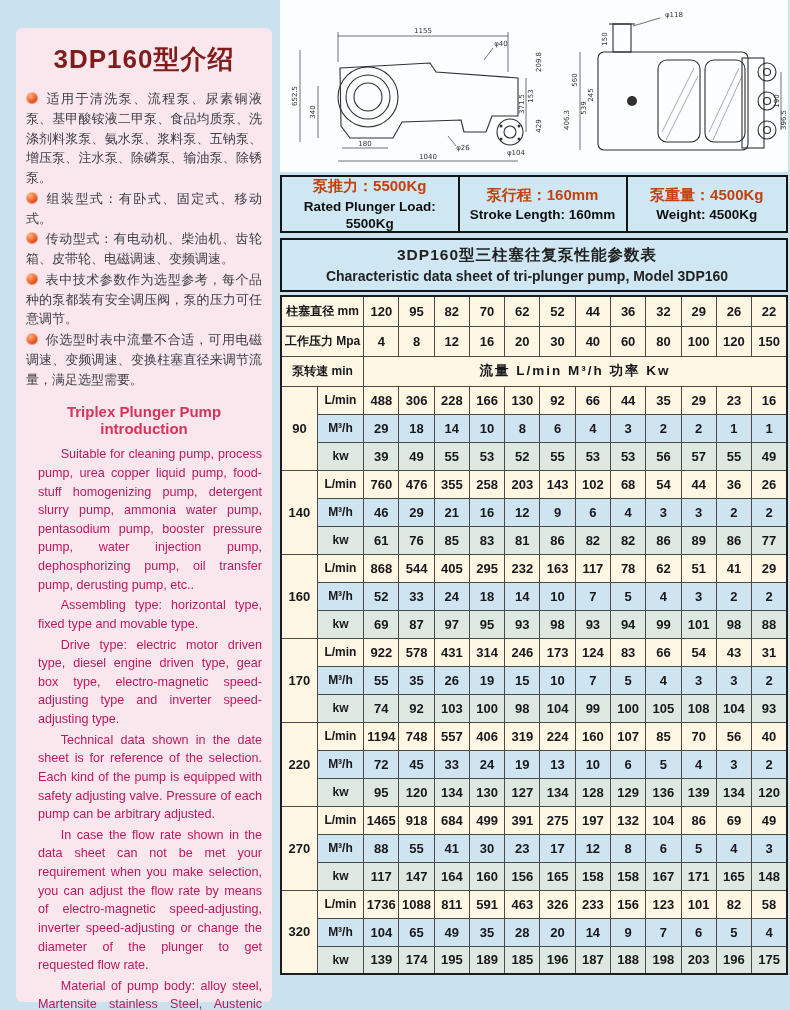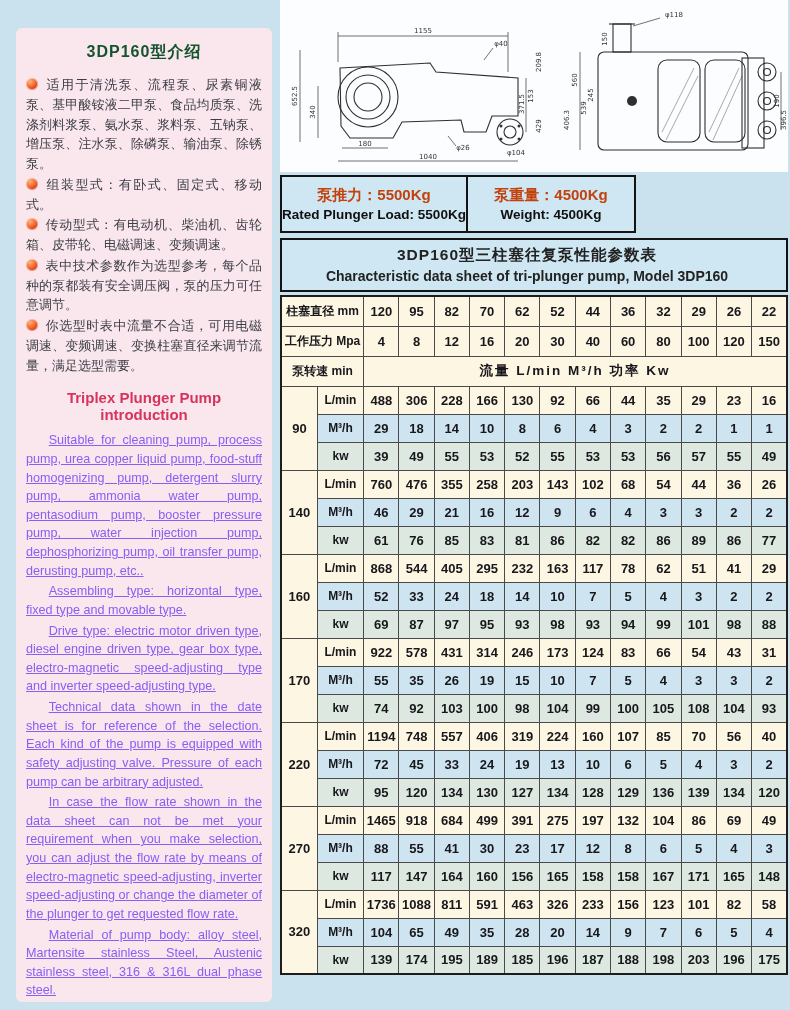--- a/index.html
+++ b/index.html
@@ -9,36 +9,36 @@
     font-family:"Liberation Sans","DejaVu Sans",sans-serif;
     color:#222;
   }
   
   .left-panel{
     position:absolute;left:16px;top:28px;width:256px;height:974px;
     background:#f9e7ed;border-radius:6px;padding:6px 10px 8px 10px;
     box-sizing:border-box;
   }
   .zh-title{
-    text-align:center;font-size:16px;font-weight:700;color:#14532d;
+    text-align:center;font-size:26px;font-weight:700;color:#7f1d1d;
     margin:8px 0 12px 0;letter-spacing:1px;
   }
   .bullet{font-size:13px;line-height:1.52;color:#3d3d46;text-align:justify;margin:0 0 1px 0;}
   .bullet .dot{
     display:inline-block;width:12px;height:12px;border-radius:50%;
     background:radial-gradient(circle at 35% 30%, #ffb184, #f4692c 45%, #cf2408 80%);
     margin-right:7px;vertical-align:-1px;box-shadow:0 0 0 1px rgba(255,255,255,.5) inset;
   }
   .en-title{
     text-align:center;font-size:15px;font-weight:700;color:#d6345c;
     margin:14px 0 8px 0;
   }
   .para{
-    font-size:12.6px;line-height:1.48;color:#8b5cf6;text-align:justify;
-    text-indent:1.8em;margin:0 0 2px 0;text-decoration:underline;
+    font-size:12.6px;line-height:1.48;color:#be185d;text-align:justify;
+    text-indent:1.8em;margin:0 0 2px 12px;
   }
   
   .right-col{position:absolute;left:280px;top:0;width:508px;}
   .drawing{height:172px;background:#fcfdfe;}
   .drawing svg{display:block;}
   .spec-row{display:flex;margin-top:3px;}
   .spec-box{
     border:2px solid #141414;background:#cfe7f3;box-sizing:border-box;
     height:58px;display:flex;flex-direction:column;justify-content:center;
     text-align:center;
@@ -178,20 +178,24 @@
         <text class="dim" transform="translate(499,101) rotate(-90)" text-anchor="middle">190</text>
         <text class="dim" transform="translate(506,120) rotate(-90)" text-anchor="middle">396.5</text>
       </g>
     </svg>
   </div>
 
   <div class="spec-row">
     <div class="spec-box spec-1">
       <div class="zh">泵推力：5500Kg</div>
       <div class="en">Rated Plunger Load: 5500Kg</div>
+    </div>
+    <div class="spec-box spec-2">
+      <div class="zh">泵行程：160mm</div>
+      <div class="en">Stroke Length: 160mm</div>
     </div>
     <div class="spec-box spec-3">
       <div class="zh">泵重量：4500Kg</div>
       <div class="en">Weight: 4500Kg</div>
     </div>
   </div>
 
   <div class="table-title">
     <div class="zh">3DP160型三柱塞往复泵性能参数表</div>
     <div class="en">Characteristic data sheet of tri-plunger pump, Model 3DP160</div>

